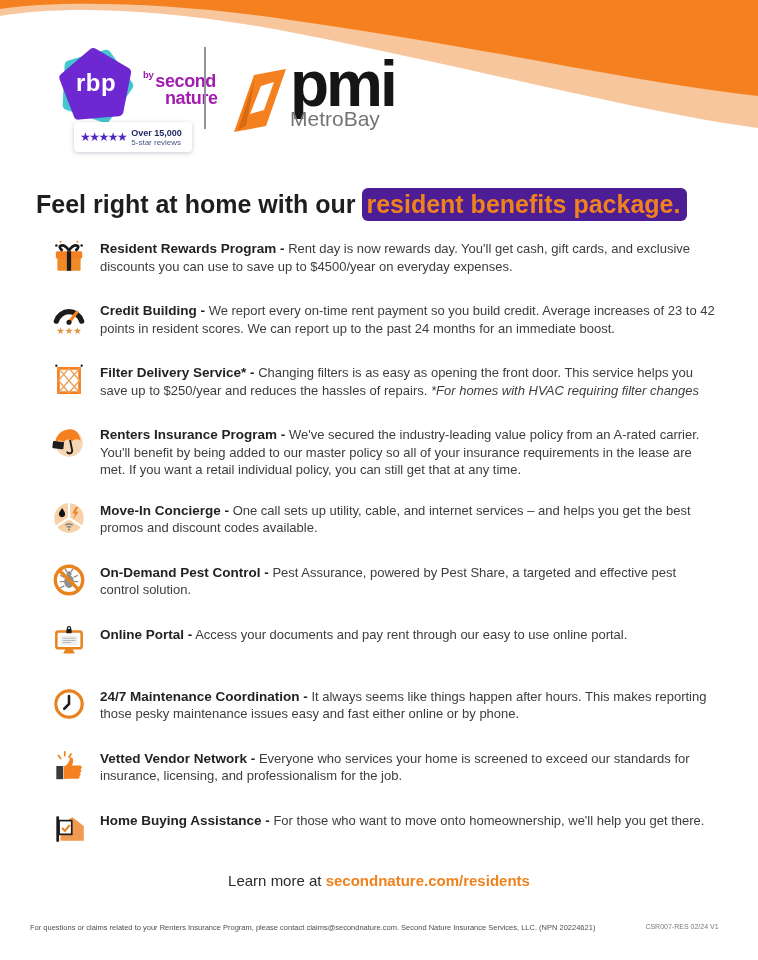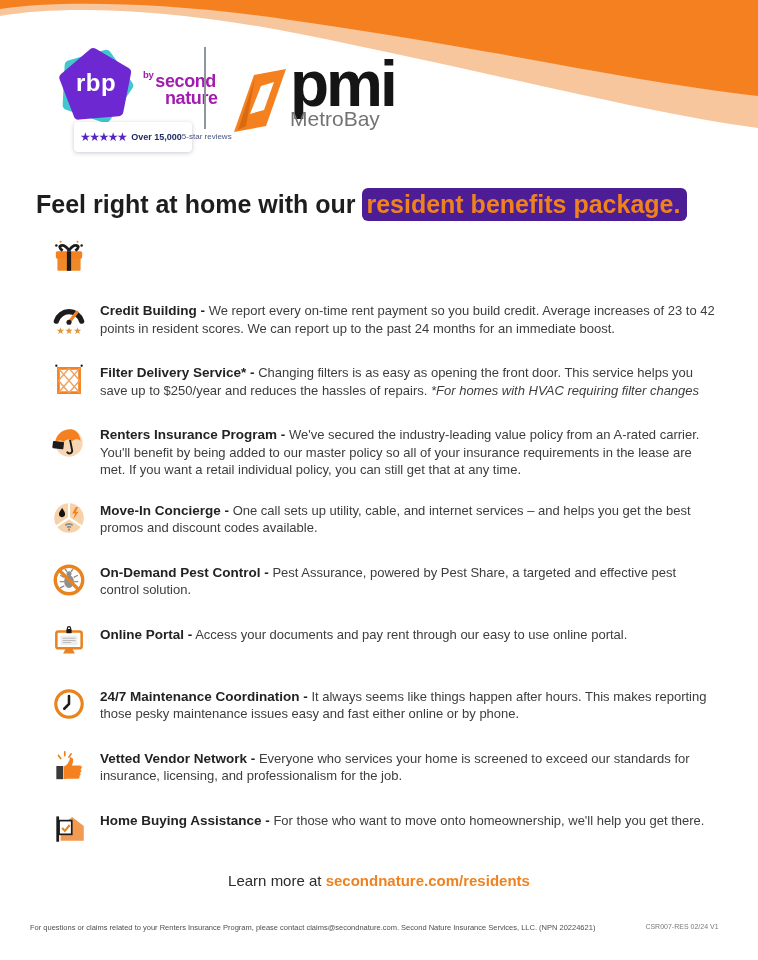--- a/index.html
+++ b/index.html
@@ -23,21 +23,21 @@
     font-size:18px; line-height:0.95; letter-spacing:-0.4px;
   }
   .byline .by { font-size:9.5px; font-weight:bold; vertical-align:9px; margin-right:2px; }
   .byline .l2 { padding-left:22px; }
   .reviews {
     position:absolute; left:74px; top:122px; width:118px; height:30px;
     background:#fff; border-radius:4px; box-shadow:0 1px 4px rgba(40,40,80,.25);
     display:flex; align-items:center; padding:3px 6px; gap:5px;
   }
   .stars { color:#5226BF; font-size:12px; letter-spacing:-1.5px; white-space:nowrap; }
-  .rev-txt { display:flex; }
+  .rev-txt { display:flex; flex-direction:column; }
   .rev-bold { font-size:9px; font-weight:bold; color:#202B63; white-space:nowrap; }
   .rev-sub  { font-size:8px; color:#4B5480; white-space:nowrap; }
   .divider { position:absolute; left:204px; top:47px; width:2px; height:82px; background:#8E959B; }
 
   .pmi { position:absolute; left:228px; top:54px; display:flex; align-items:flex-start; }
   .pmi-mark { margin-top:12px; }
   .pmi-col { margin-left:4px; display:flex; flex-direction:column; }
   .pmi-name { font-size:64px; font-weight:bold; color:#151515; letter-spacing:-3px; line-height:0.95; }
   .pmi-loc  { font-size:21px; color:#737373; margin-top:-8px; padding-right:4px; }
 
@@ -119,20 +119,21 @@
           <rect x="5.5" y="13.5" width="25" height="7" rx="1.5" fill="#F5801F"></rect>
           <rect x="16" y="13.5" width="4" height="18.5" fill="#1c1c1c"></rect>
           <path d="M18 13 C 13 5 5 8 12 13" fill="none" stroke="#1c1c1c" stroke-width="2.6"></path>
           <path d="M18 13 C 23 5 31 8 24 13" fill="none" stroke="#1c1c1c" stroke-width="2.6"></path>
           <circle cx="6" cy="8" r="1.2" fill="#1c1c1c"></circle>
             <circle cx="30" cy="8" r="1.2" fill="#1c1c1c"></circle>
           <circle cx="10" cy="4.5" r="1" fill="#F5801F"></circle>
             <circle cx="26" cy="4.5" r="1" fill="#F5801F"></circle>
         </svg>
       </span>
+      <p><b>Resident Rewards Program -</b> <span>Rent day is now rewards day. You'll get cash, gift cards, and exclusive discounts you can use to save up to $4500/year on everyday expenses.</span><i class="note"></i></p>
     </div>
 
     <div class="item">
       <span class="ic">
         <svg viewBox="0 0 36 36" width="38" height="38">
           <path d="M6 21 A12.5 12.5 0 0 1 30 21" fill="none" stroke="#1c1c1c" stroke-width="5" stroke-linecap="round"></path>
           <path d="M18 22 L25.5 12.5" stroke="#F5801F" stroke-width="3" stroke-linecap="round"></path>
           <circle cx="18" cy="22" r="2.4" fill="#1c1c1c"></circle>
           <text x="18" y="33" text-anchor="middle" font-size="9" fill="#E0953F">★★★</text>
         </svg>

